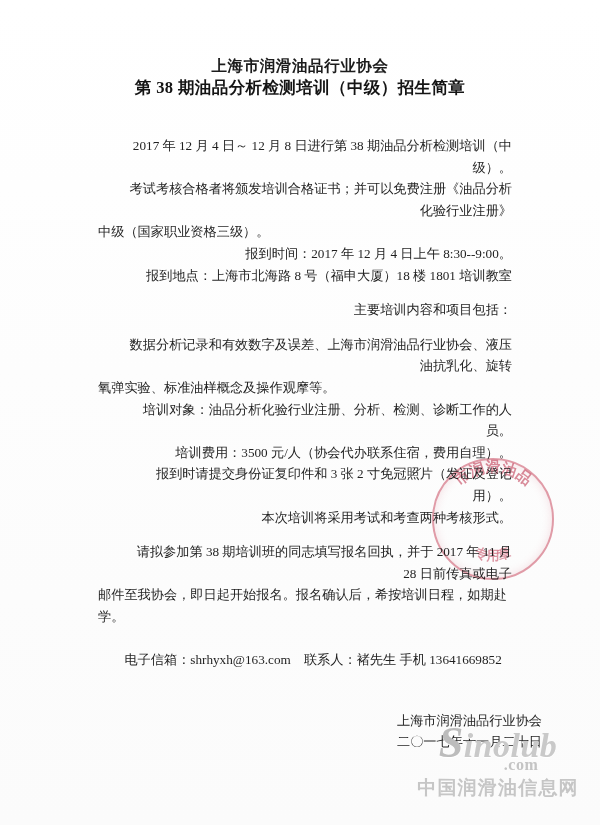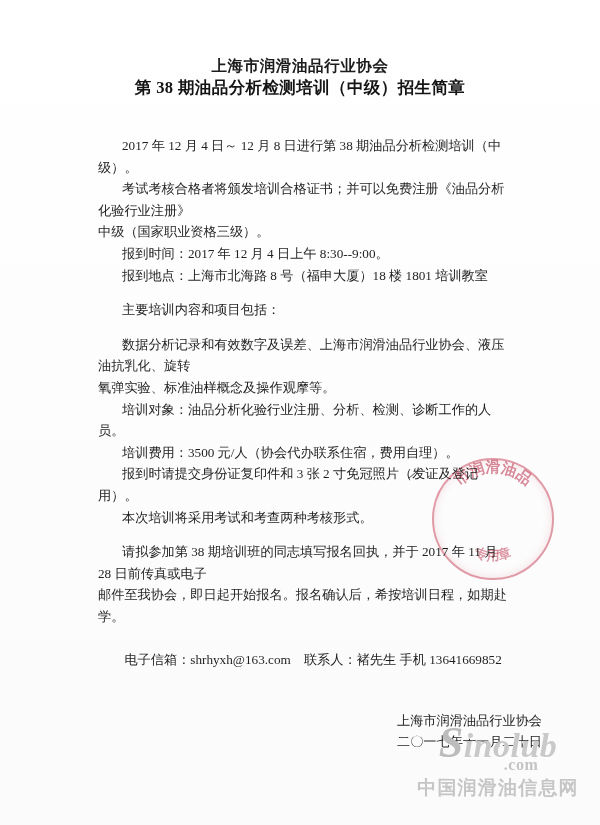--- a/index.html
+++ b/index.html
@@ -52,20 +52,21 @@
     color: #1f1f1f;
     font-size: 13.2px;
     line-height: 21.6px;
   }
   .p {
     margin: 0;
     text-indent: 0;
   }
   .p-indent {
     text-indent: 24px;
+    text-align: right;
   }
   .sub-indent {
     text-indent: 96px;
   }
   .gap {
     height: 13px;
   }
   .contact-line {
     display: block;
     text-indent: 24px;

